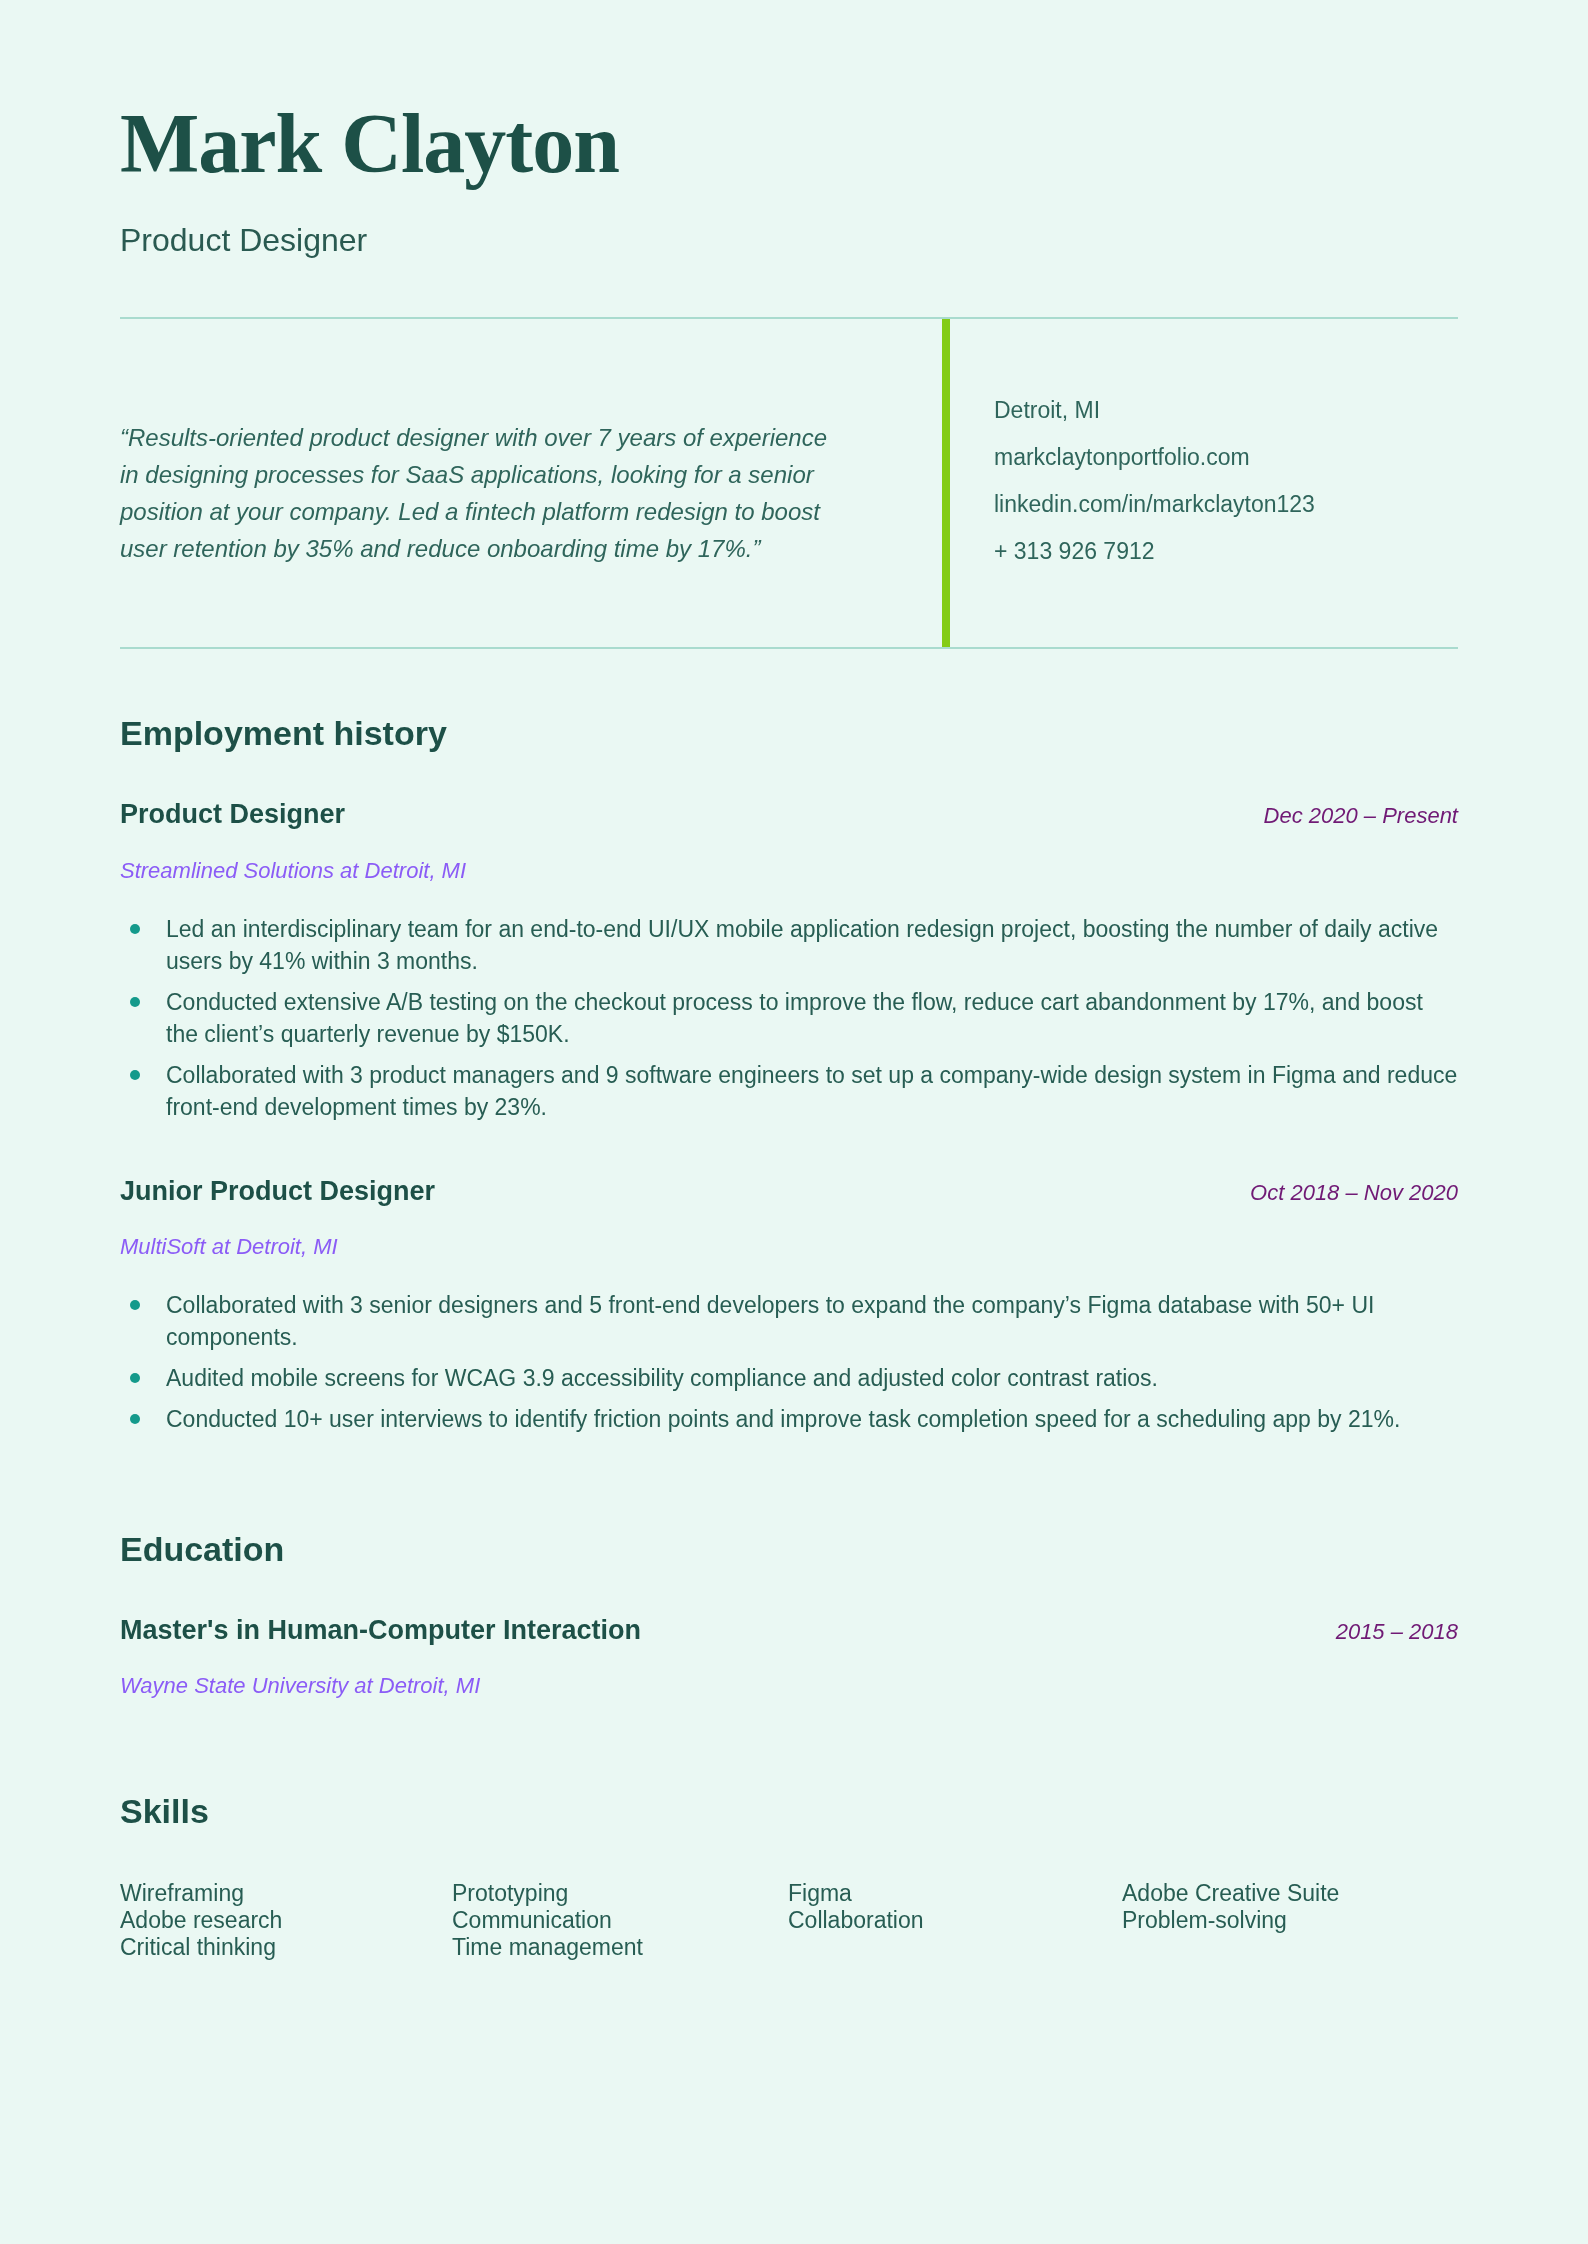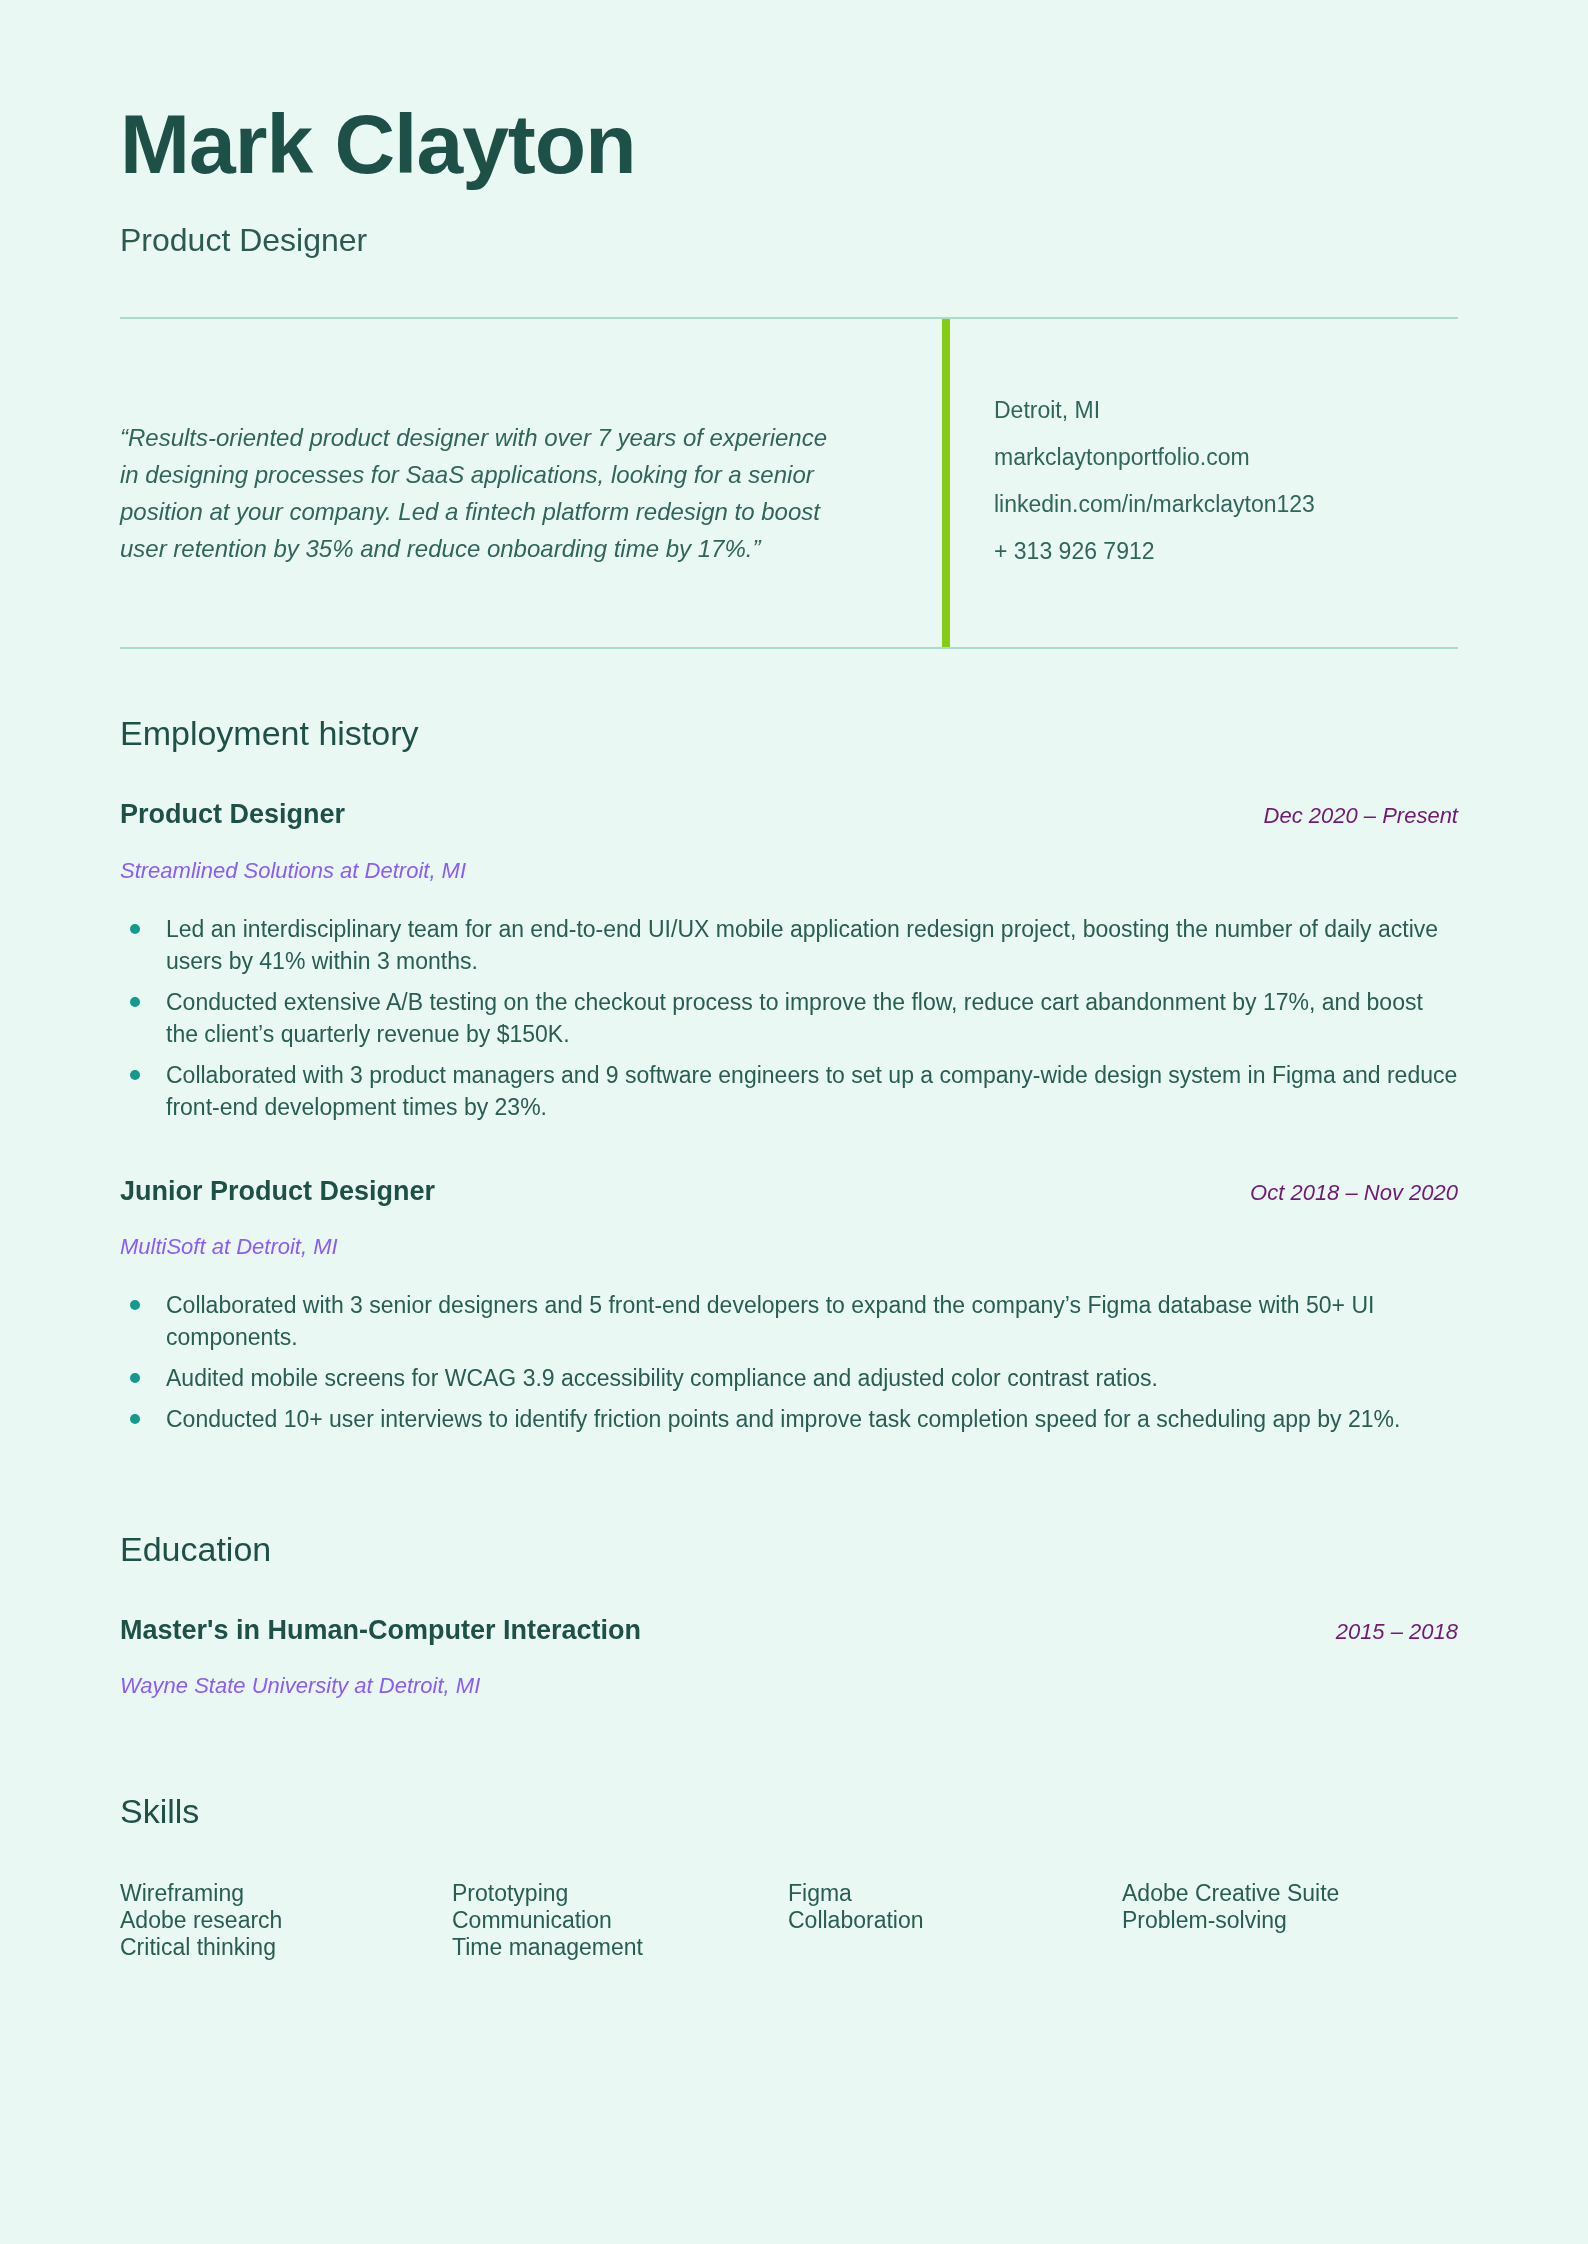--- a/index.html
+++ b/index.html
@@ -18,20 +18,21 @@
   }
 
   
   .name {
     font-size: 84px;
     font-weight: bold;
     color: #1d5047;
     letter-spacing: -1px;
     margin: 0;
     line-height: 1.1;
+    font-family: Liberation Serif, serif;
   }
   .subtitle {
     font-size: 32px;
     color: #2a5a51;
     margin-top: 32px;
   }
 
   
   .summary {
     margin-top: 58px;
@@ -60,21 +61,21 @@
   .contact-list li {
     font-size: 23px;
     color: #2f655b;
     line-height: 23px;
     margin-bottom: 24px;
   }
 
   
   .section-heading {
     font-size: 34px;
-    font-weight: normal;
+    font-weight: bold;
     color: #1d5047;
     margin: 0;
     line-height: 1.2;
   }
   .section-employment { margin-top: 64px; }
   .section-education  { margin-top: 94px; }
   .section-skills     { margin-top: 92px; }
 
   .entry { margin-top: 44px; }
   .entry + .entry { margin-top: 52px; }

